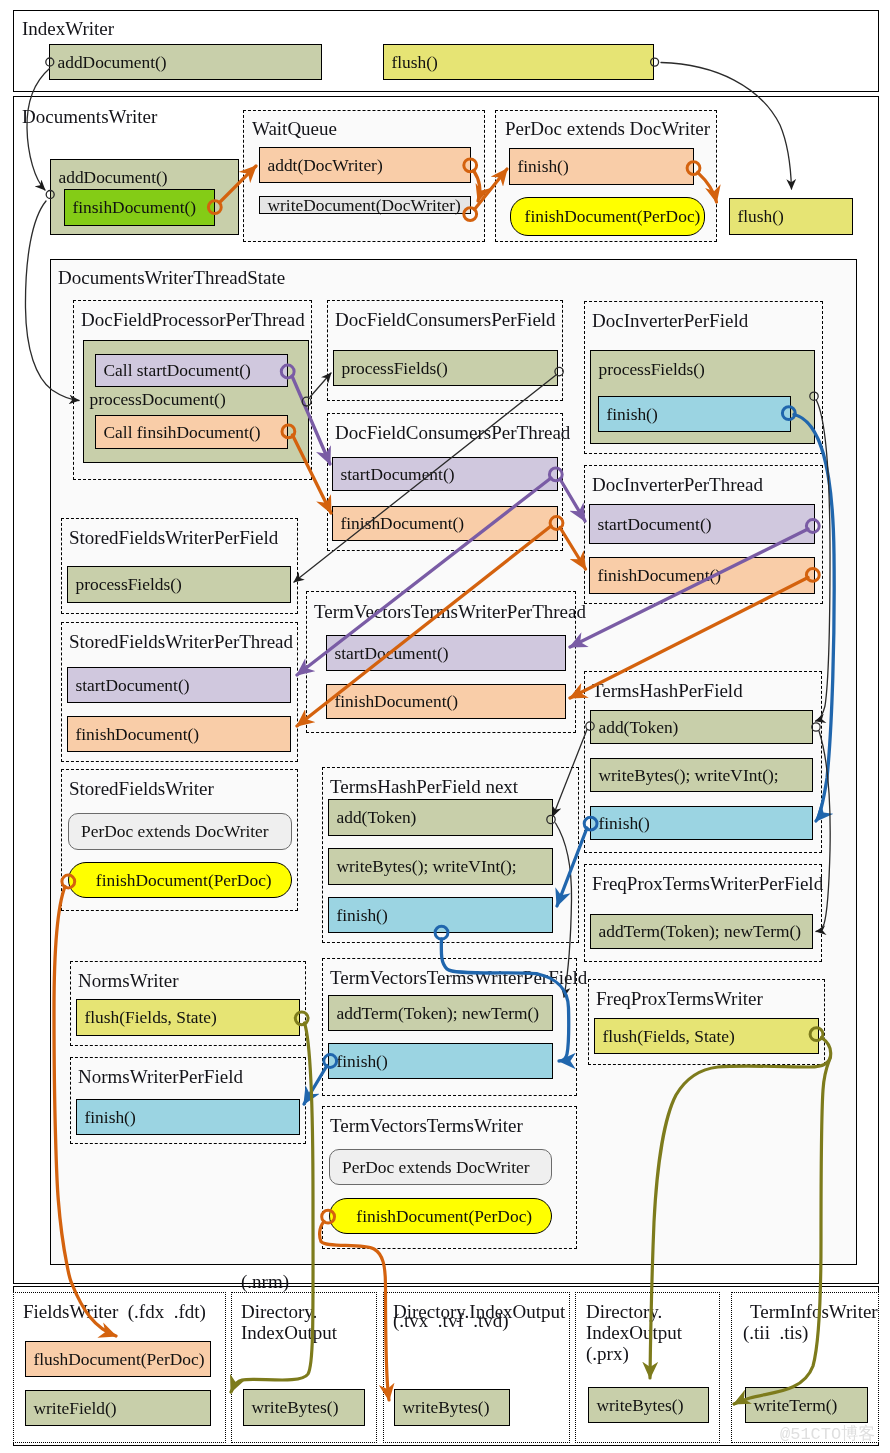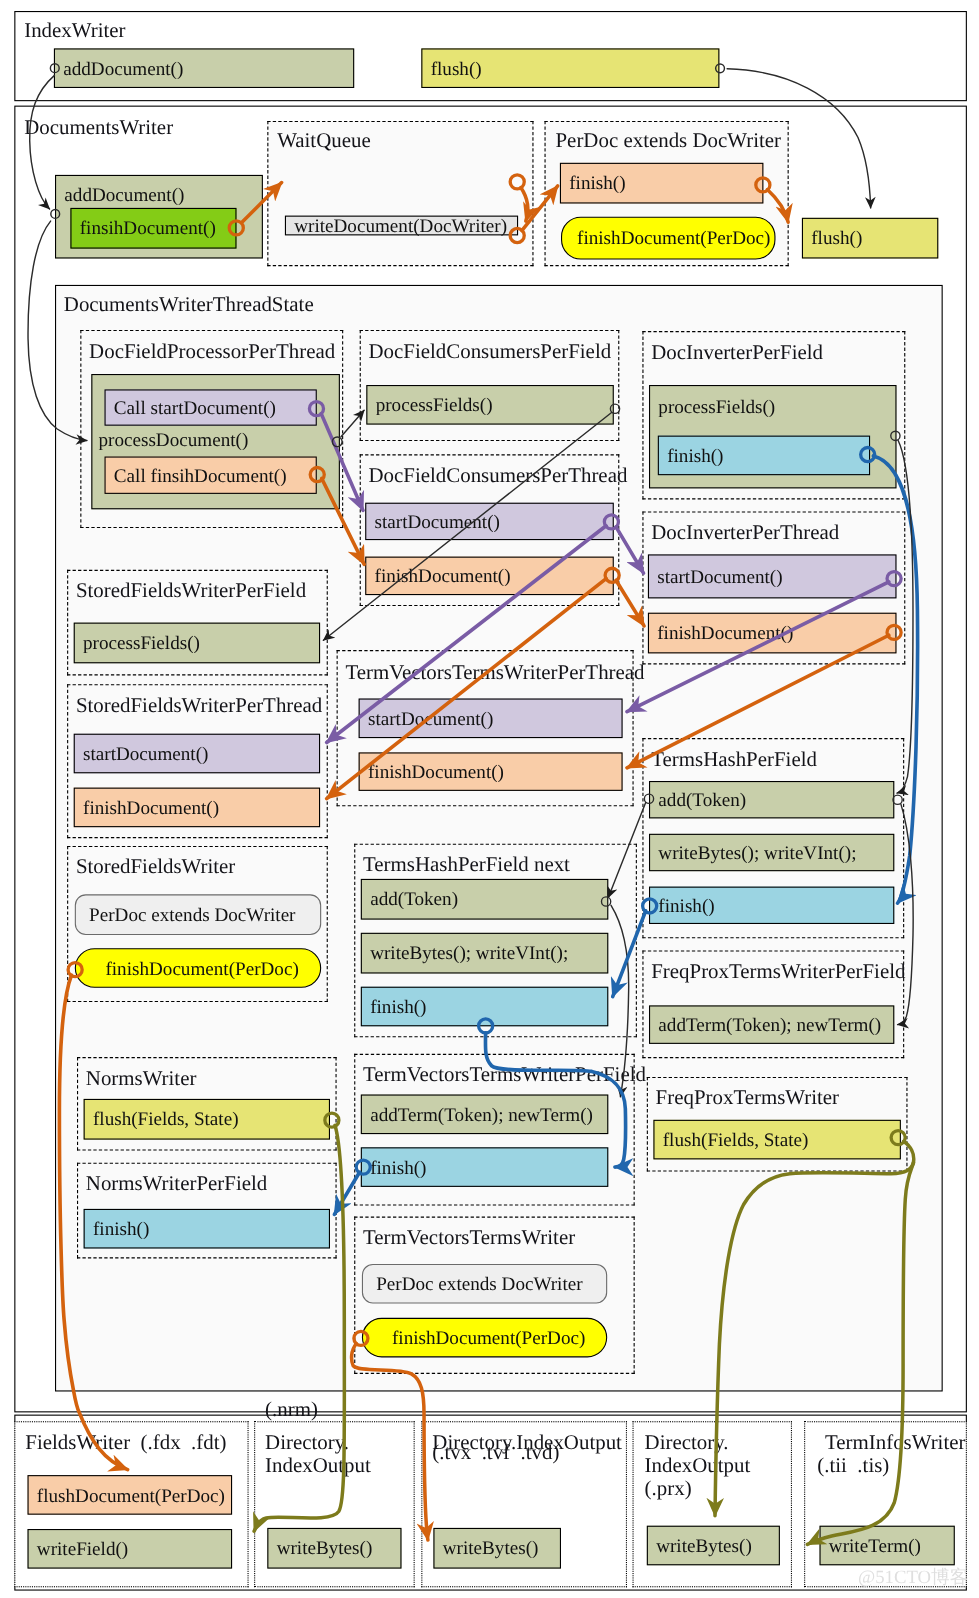--- a/index.html
+++ b/index.html
@@ -9,21 +9,21 @@
   .panel{position:absolute;box-sizing:border-box;}
   .solid{border:1.7px solid #000;background:#fff;}
   .dashed{border:1.7px dashed #000;background:#fafafa;}
   .dotted{border:1.9px dotted #000;background:#fff;}
   .glabel{position:absolute;z-index:5;font-size:19px;color:#131318;white-space:nowrap;line-height:1.22;}
   .box{position:absolute;box-sizing:border-box;border:1.5px solid #000;display:flex;align-items:center;}
   .box span{padding-left:7.5px;font-size:17.4px;color:#111;white-space:nowrap;}
   .round{border-radius:10px;border-color:#6b6b6b!important;}
   .pill{border-radius:18px;justify-content:center;}
   svg.layer{position:absolute;left:0;top:0;width:890px;height:1453px;overflow:visible;pointer-events:none;z-index:20;}
-  .wm{position:absolute;z-index:8;font-size:17px;letter-spacing:0px;color:#dfdfdf;font-family:Liberation Serif, serif;}
+  .wm{position:absolute;z-index:8;font-size:17px;letter-spacing:0px;color:#dfdfdf;font-family:Liberation Mono, monospace;}
 </style>
 </head>
 <body>
 
 <div id="root">
 <div class="panel solid" style="left:13px;top:10px;width:866px;height:82px;z-index:1;"></div>
 <div class="glabel" style="left:22px;top:17px;">IndexWriter</div>
 <div class="box " style="left:49px;top:44px;width:273px;height:36px;background:#c8cfaa;z-index:3;">
       <span style="">addDocument()</span>
     </div>
@@ -36,20 +36,23 @@
       <span style="margin-top:7px;">addDocument()</span>
     </div>
 <div class="box " style="left:64px;top:189px;width:151px;height:37px;background:#84cc16;z-index:4;">
       <span style="">finsihDocument()</span>
     </div>
 <div class="box " style="left:729px;top:198px;width:124px;height:37px;background:#e6e474;z-index:3;">
       <span style="">flush()</span>
     </div>
 <div class="panel dashed" style="left:243px;top:110px;width:242px;height:132px;z-index:1;"></div>
 <div class="glabel" style="left:252px;top:117px;">WaitQueue</div>
+<div class="box " style="left:259px;top:147px;width:212px;height:36px;background:#f9cda8;z-index:3;">
+      <span style="">addt(DocWriter)</span>
+    </div>
 <div class="box " style="left:259px;top:196px;width:212px;height:18px;background:#e5e5e5;z-index:3;">
       <span style="">writeDocument(DocWriter)</span>
     </div>
 <div class="panel dashed" style="left:495px;top:110px;width:222px;height:132px;z-index:1;"></div>
 <div class="glabel" style="left:505px;top:117px;">PerDoc extends DocWriter</div>
 <div class="box " style="left:509px;top:148px;width:185px;height:37px;background:#f9cda8;z-index:3;">
       <span style="">finish()</span>
     </div>
 <div class="box pill" style="left:510px;top:197px;width:195px;height:39px;background:#ffff00;z-index:3;">
       <span style="padding-left:10px;">finishDocument(PerDoc)</span>

